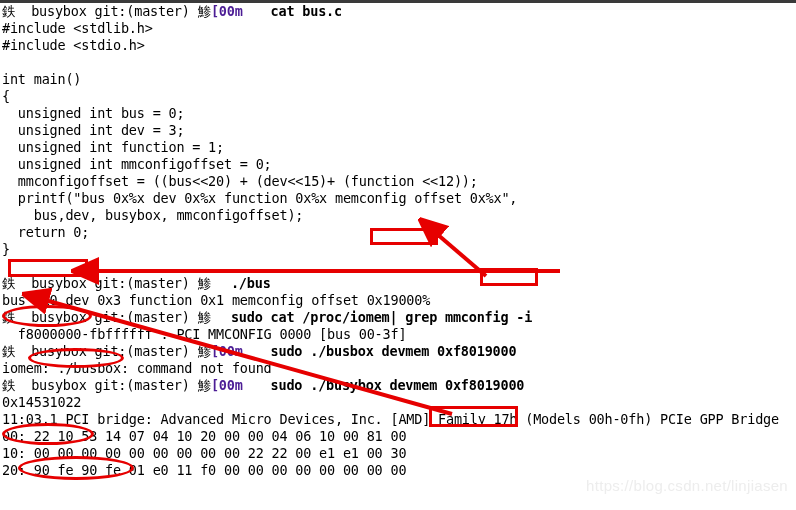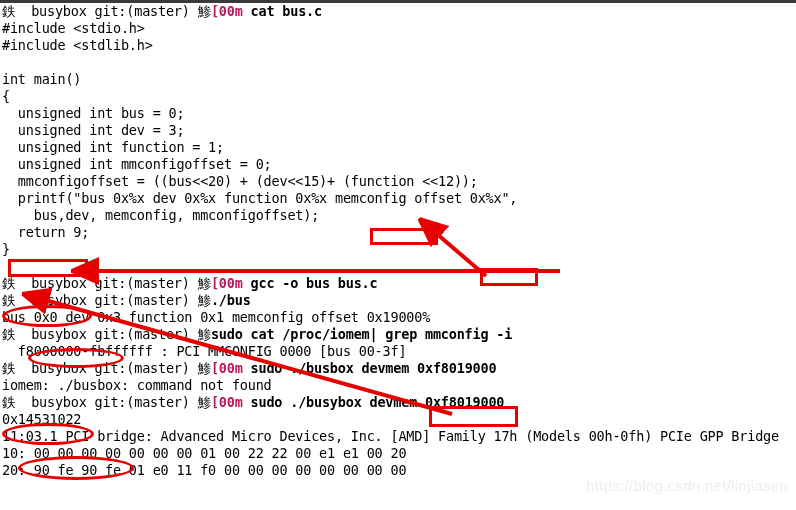--- a/index.html
+++ b/index.html
@@ -40,23 +40,23 @@
     position: relative;
     height: 17px;
     line-height: 17px;
     font-size: 13.5px;
     white-space: pre;
     color: #000000;
     letter-spacing: -0.2px;
     padding-left: 2px;
   }
   .line.blank { color: transparent; }
-  .b { font-weight: bold; }
+  .b { font-weight: bold; margin-left: 20px; }
   .pfx { font-weight: normal; color: #000000; }
-  .bracket { color: #be185d; font-weight: bold; }
+  .bracket { color: #4c1d95; font-weight: bold; }
 
   
   .anno {
     position: absolute;
     left: 0; top: 0;
     width: 796px;
     height: 510px;
     pointer-events: none;
   }
   .redbox {
@@ -85,46 +85,46 @@
 </style>
 </head>
 <body>
 
 <div id="screen">
 
   <div class="topbar"></div>
 
   <div class="term" id="term">
       <div class="line"><span class="pfx">鉄  busybox git:(master) 鯵</span><span class="bracket">[00m</span><span class="b"> cat bus.c</span></div>
+      <div class="line">#include &lt;stdlib.h&gt;</div>
       <div class="line">#include &lt;stdio.h&gt;</div>
-      <div class="line">#include &lt;stdlib.h&gt;</div>
       <div class="line blank"> </div>
       <div class="line">int main()</div>
       <div class="line">{</div>
       <div class="line">  unsigned int bus = 0;</div>
       <div class="line">  unsigned int dev = 3;</div>
       <div class="line">  unsigned int function = 1;</div>
       <div class="line">  unsigned int mmconfigoffset = 0;</div>
       <div class="line">  mmconfigoffset = ((bus&lt;&lt;20) + (dev&lt;&lt;15)+ (function &lt;&lt;12));</div>
       <div class="line">  printf("bus 0x%x dev 0x%x function 0x%x memconfig offset 0x%x",</div>
-      <div class="line">    bus,dev, memconfig, mmconfigoffset);</div>
-      <div class="line">  return 9;</div>
+      <div class="line">    bus,dev, busybox, mmconfigoffset);</div>
+      <div class="line">  return 0;</div>
       <div class="line">}</div>
       <div class="line blank"> </div>
-      <div class="line"><span class="pfx">鉄  busybox git:(master) 鯵</span><span class="bracket">[00m</span><span class="b"> gcc -o bus bus.c</span></div>
       <div class="line"><span class="pfx">鉄  busybox git:(master) 鯵</span><span class="b">./bus</span></div>
       <div class="line">bus 0x0 dev 0x3 function 0x1 memconfig offset 0x19000%</div>
       <div class="line"><span class="pfx">鉄  busybox git:(master) 鯵</span><span class="b">sudo cat /proc/iomem| grep mmconfig -i</span></div>
       <div class="line">  f8000000-fbffffff : PCI MMCONFIG 0000 [bus 00-3f]</div>
       <div class="line"><span class="pfx">鉄  busybox git:(master) 鯵</span><span class="bracket">[00m</span><span class="b"> sudo ./busbox devmem 0xf8019000</span></div>
       <div class="line">iomem: ./busbox: command not found</div>
       <div class="line"><span class="pfx">鉄  busybox git:(master) 鯵</span><span class="bracket">[00m</span><span class="b"> sudo ./busybox devmem 0xf8019000</span></div>
       <div class="line">0x14531022</div>
       <div class="line">11:03.1 PCI bridge: Advanced Micro Devices, Inc. [AMD] Family 17h (Models 00h-0fh) PCIe GPP Bridge</div>
-      <div class="line">10: 00 00 00 00 00 00 00 01 00 22 22 00 e1 e1 00 20</div>
+      <div class="line">00: 22 10 53 14 07 04 10 20 00 00 04 06 10 00 81 00</div>
+      <div class="line">10: 00 00 00 00 00 00 00 00 00 22 22 00 e1 e1 00 30</div>
       <div class="line">20: 90 fe 90 fe 01 e0 11 f0 00 00 00 00 00 00 00 00</div>
     </div>
 
   <svg class="anno" width="796" height="510" viewBox="0 0 796 510">
     <defs>
       <marker id="ah" markerWidth="7" markerHeight="7" refX="1" refY="3.5" orient="auto">
         <polygon points="0 0, 8 3.5, 0 7" fill="#e60000"></polygon>
       </marker>
     </defs>
     <g>

